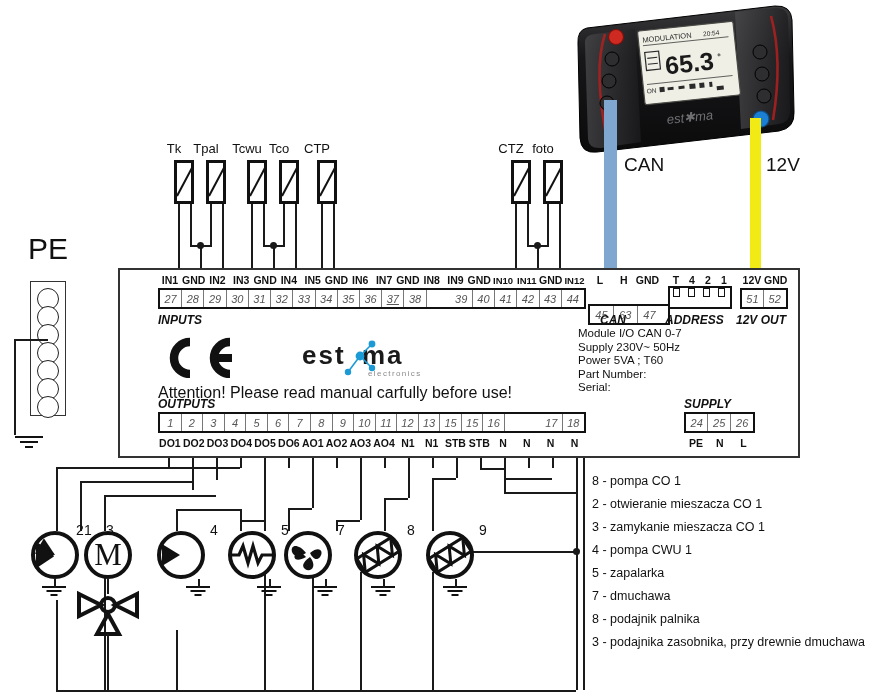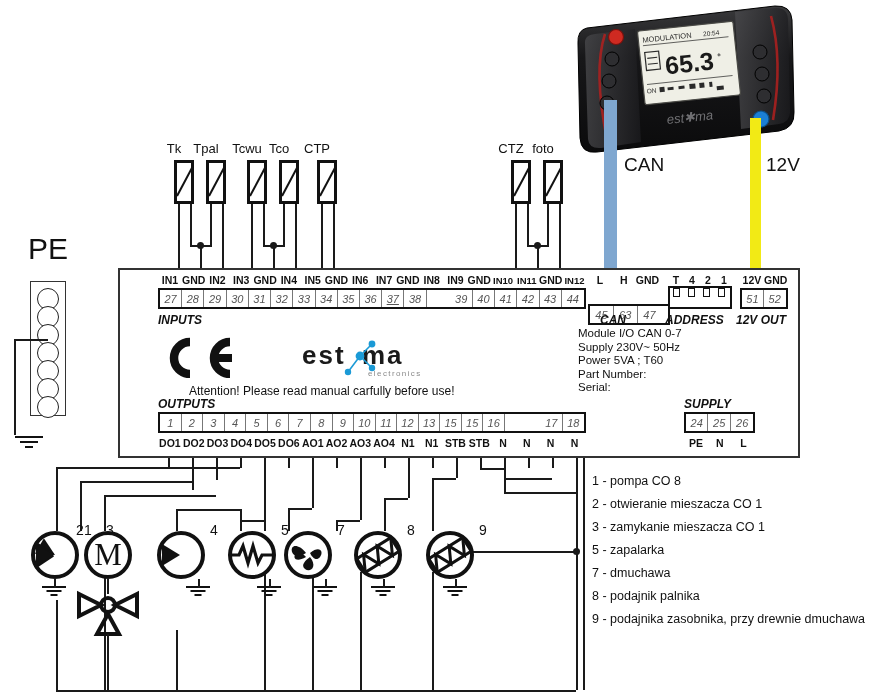--- a/index.html
+++ b/index.html
@@ -321,21 +321,21 @@
       <line x1="58" y1="16" x2="70" y2="28"></line>
       <circle cx="58" cy="16" r="3.6"></circle>
         <circle cx="70" cy="4" r="2.6"></circle>
       <circle cx="70" cy="28" r="2.4"></circle>
         <circle cx="46" cy="32" r="2.4"></circle>
     </g>
     <text x="66" y="36" font-family="Liberation Sans, sans-serif" font-size="8" letter-spacing="1.4" fill="#8a8a8a">electronics</text>
   </svg>
 </div>
 
-<div class="abs" style="left:158px;top:384px;font-size:12px;margin-left:31px;">Attention! Please read manual carfully before use!</div>
+<div class="abs" style="left:158px;top:384px;font-size:16px;">Attention! Please read manual carfully before use!</div>
 
 <div id="infotext">
   <div>Module I/O CAN 0-7</div>
   <div>Supply 230V~ 50Hz</div>
   <div>Power 5VA ; T60</div>
   <div>Part Number:</div>
   <div>Serial:</div>
 </div>
 
 <div class="abs lbl ital" style="left:158px;top:398px;font-size:12px;">OUTPUTS</div>
@@ -563,20 +563,21 @@
 <div class="gnd abs" style="left:443px;top:586px;width:24px;height:12px;">
   <i style="top:0;width:24px;"></i>
     <i style="top:4px;width:15px;"></i>
     <i style="top:8px;width:7px;"></i>
 </div>
 <div class="w wv" style="left:455px;top:579px;height:9px;"></div>
 
 <div class="w wv" style="left:583px;top:458px;height:232px;"></div>
 
 <div id="legend">
-  <div>1 - pompa CO 8</div>
+  <div>8 - pompa CO 1</div>
   <div>2 - otwieranie mieszacza CO 1</div>
   <div>3 - zamykanie mieszacza CO 1</div>
+  <div>4 - pompa CWU 1</div>
   <div>5 - zapalarka</div>
   <div>7 - dmuchawa</div>
   <div>8 - podajnik palnika</div>
-  <div>9 - podajnika zasobnika, przy drewnie dmuchawa</div>
+  <div>3 - podajnika zasobnika, przy drewnie dmuchawa</div>
 </div>
 
 </body></html>

